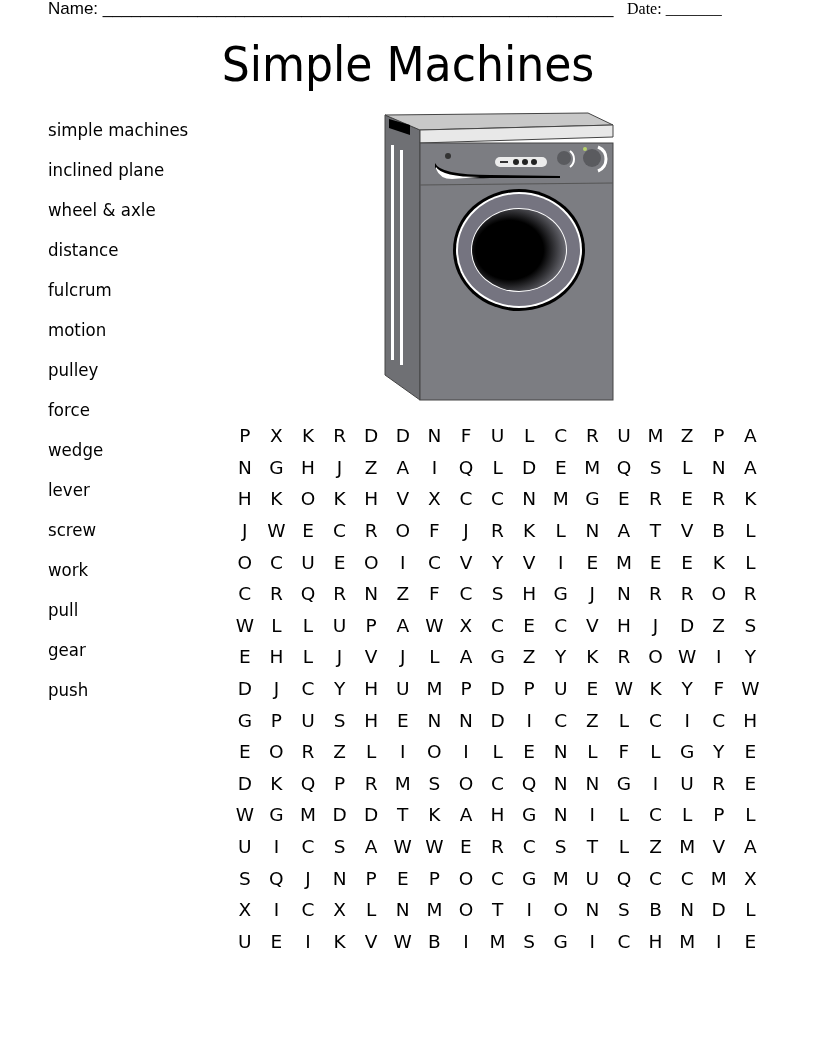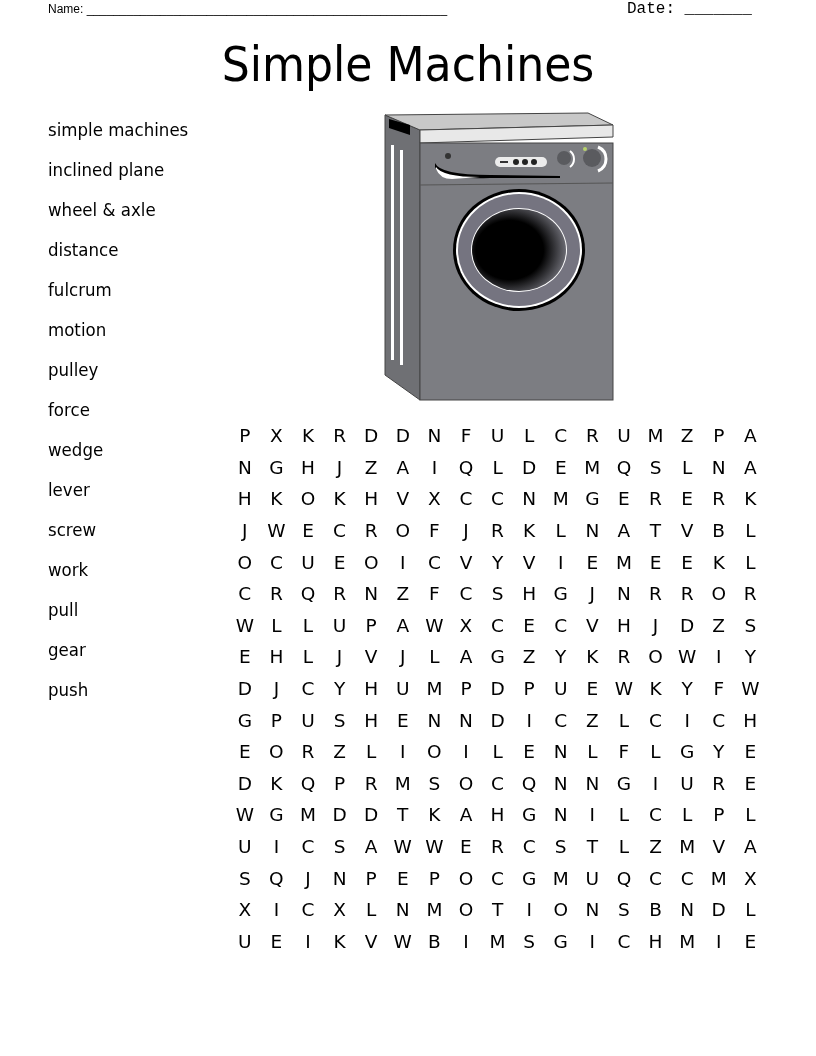--- a/index.html
+++ b/index.html
@@ -1,18 +1,18 @@
 <!DOCTYPE html>
 <html><head>
 <meta charset="utf-8">
 <style>
   html, body { margin: 0; padding: 0; background: #ffffff; }
   body { width: 816px; height: 1056px; position: relative; overflow: hidden; font-family: "DejaVu Sans", sans-serif; color: #000; }
-  .header-line { position: absolute; top: 0; left: 48px; font-family: "Liberation Sans", sans-serif; font-size: 12px; line-height: 18px; white-space: pre; }
-  .date-line { position: absolute; top: 0; left: 627px; font-family: Liberation Mono, monospace; font-size: 16px; line-height: 18px; white-space: pre; }
+  .header-line { position: absolute; top: 0; left: 48px; font-family: "Liberation Sans", sans-serif; font-size: 17px; line-height: 18px; white-space: pre; }
+  .date-line { position: absolute; top: 0; left: 627px; font-family: Liberation Serif, serif; font-size: 16px; line-height: 18px; white-space: pre; }
   .title { position: absolute; top: 30px; left: 0; width: 816px; text-align: center; font-family: "DejaVu Sans", sans-serif; font-size: 48px; line-height: 68px; font-weight: normal; letter-spacing: 0px; transform: scaleX(0.92); transform-origin: center; }
   .word-list { position: absolute; top: 110px; left: 48px; margin: 0; padding: 0; list-style: none; }
   .word-list li { font-size: 17.5px; line-height: 40px; height: 40px; transform: scaleX(0.95); transform-origin: left; }
   .machine { position: absolute; left: 380px; top: 105px; width: 240px; height: 300px; }
   .grid { position: absolute; left: 229px; top: 420px; border-collapse: collapse; }
   .grid td { width: 31.6px; height: 31.6px; text-align: center; vertical-align: middle; font-size: 18.5px; padding: 0; }
 </style>
 </head>
 <body>
 

